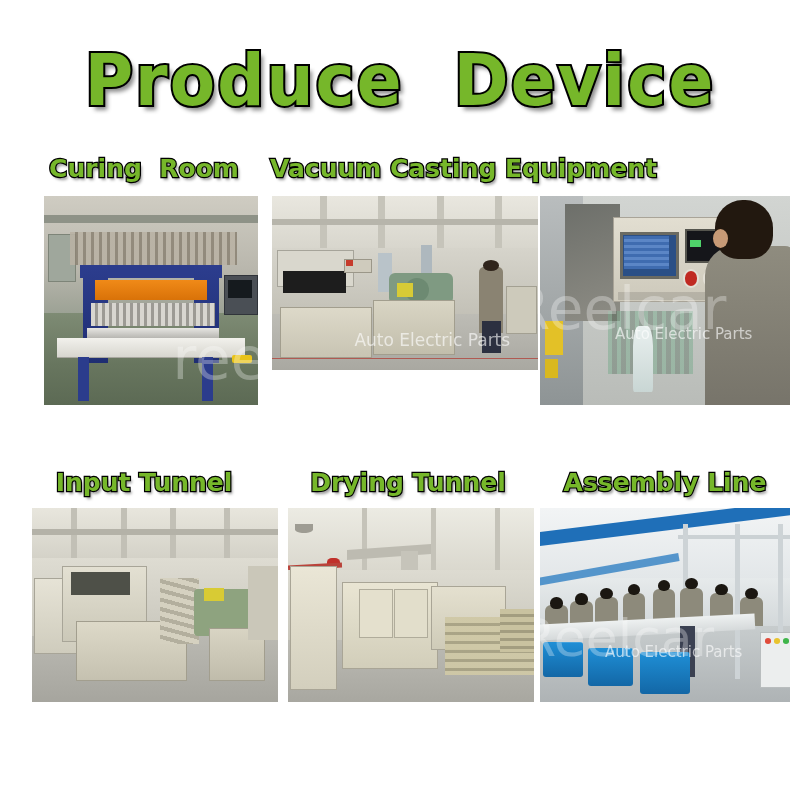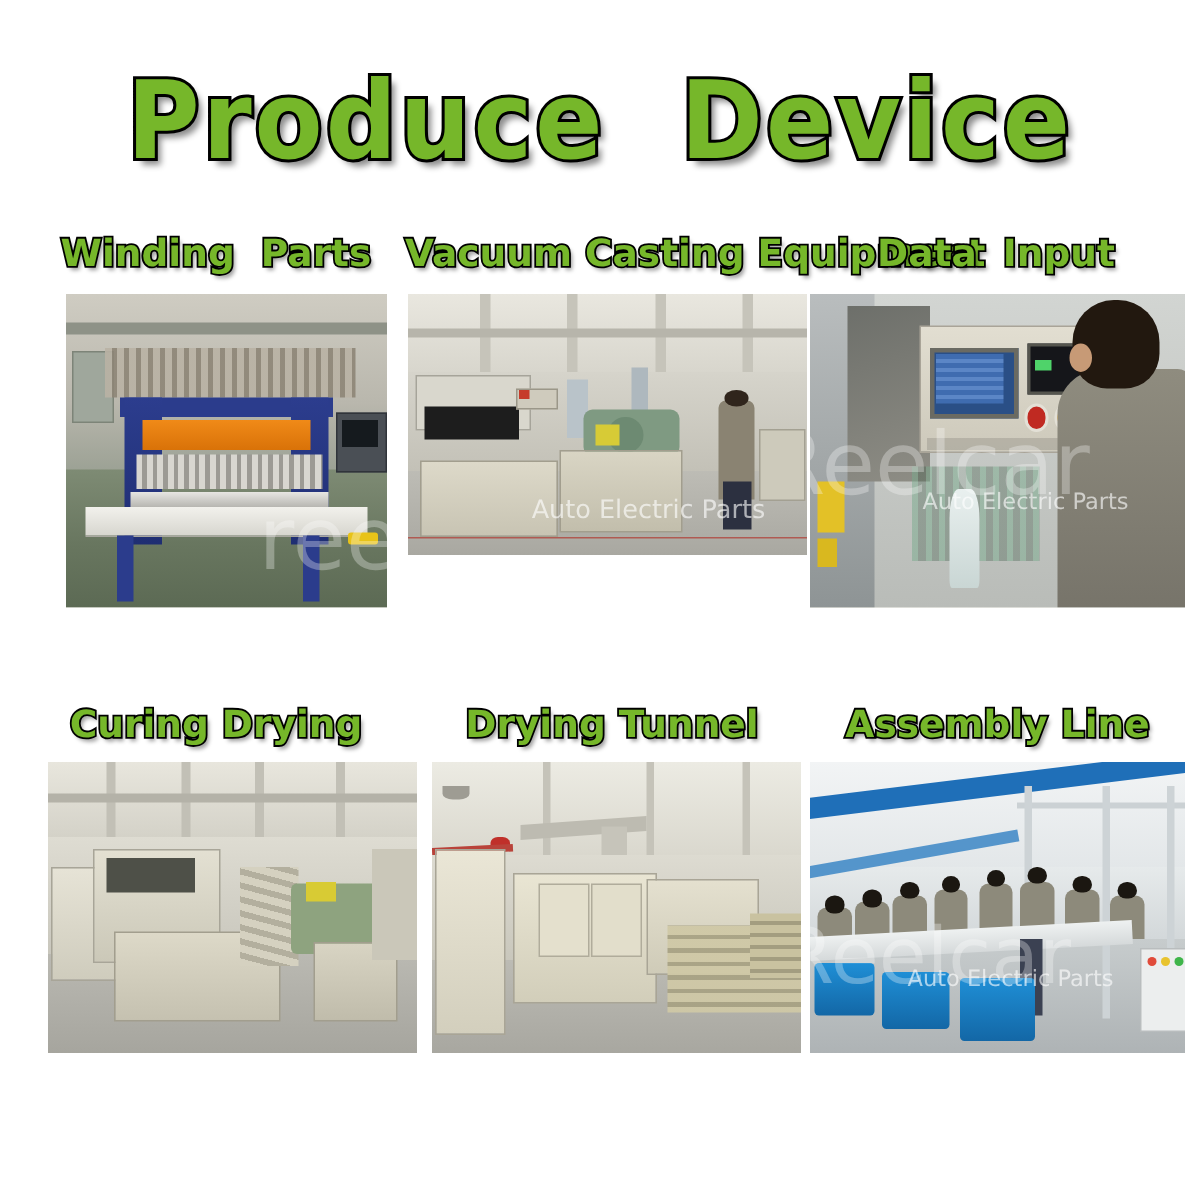--- a/index.html
+++ b/index.html
@@ -229,23 +229,22 @@
     white-space:nowrap;pointer-events:none;z-index:30;
   }
 </style>
 </head>
 <body>
 
 <div class="page">
 
   <div class="main-title">Produce  Device</div>
 
-  <div class="caption cap-r1 cap-c1">Winding  Parts</div>
+  <div class="caption cap-r1 cap-c1">Curing  Room</div>
   <div class="caption cap-r1 cap-c2">Vacuum Casting Equipment</div>
-  <div class="caption cap-r1 cap-c3">Data  Input</div>
 
   <div class="photo p1">
     <div class="scene">
       <span class="sh wallA"></span>
       <span class="sh beam"></span>
       <span class="sh rackL"></span>
       <span class="sh rack"></span>
       <span class="sh floor"></span>
       <span class="sh topbar"></span>
       <span class="sh frameL"></span>
@@ -312,21 +311,21 @@
       <span class="sh ylw"></span>
       <span class="sh ylw2"></span>
       <span class="sh person"></span>
       <span class="sh head"></span>
       <span class="sh ear"></span>
     </div>
     <div class="wm-big-in" style="left:-12%;top:40%;">Reelcar</div>
     <div class="wm-small-in" style="left:30%;top:62%;">Auto Electric Parts</div>
   </div>
 
-  <div class="caption cap-r2 cap-c1">Curing Drying</div>
+  <div class="caption cap-r2 cap-c1">Input Tunnel</div>
   <div class="caption cap-r2 cap-c2b">Drying Tunnel</div>
   <div class="caption cap-r2 cap-c3b">Assembly Line</div>
 
   <div class="photo p4">
     <div class="scene">
       <span class="sh ceil"></span>
       <span class="sh c1"></span>
       <span class="sh c2"></span>
       <span class="sh c3"></span>
       <span class="sh c4"></span>

